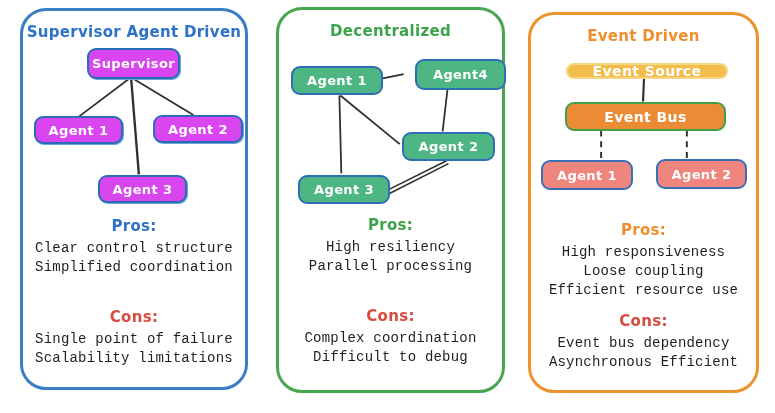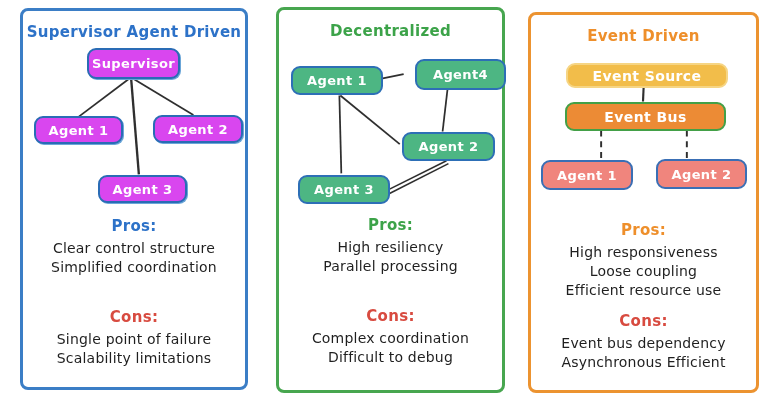--- a/index.html
+++ b/index.html
@@ -6,21 +6,21 @@
   html, body { background: #ffffff; }
   body {
     font-family: "DejaVu Sans", "Liberation Sans", sans-serif;
     width: 775px; height: 413px; overflow: hidden;
   }
   .canvas {
     position: relative; width: 775px; height: 413px; background: #ffffff;
   }
   .panel {
     position: absolute;
-    border-radius: 8px;
+    border-radius: 26px;
     background: #ffffff;
     border: 3px solid;
   }
   .panel.p-blue   { left: 20px;  top: 8px;  width: 228px; height: 382px; border-color: #3b7ec6; }
   .panel.p-green  { left: 276px; top: 7px;  width: 229px; height: 386px; border-color: #47a64f; }
   .panel.p-orange { left: 528px; top: 12px; width: 231px; height: 381px; border-color: #ec9330; }
 
   .panel-title {
     position: absolute; top: 12px; left: 0; right: 0;
     text-align: center; font-weight: bold; font-size: 15px;
@@ -49,21 +49,21 @@
   .pros, .cons {
     position: absolute; left: 0; right: 0; text-align: center;
   }
   .pros { top: 206px; text-align: center; }
   .cons { top: 297px; }
   .section-label {
     font-weight: bold; font-size: 15px; margin-bottom: 4px; letter-spacing: 0.3px;
   }
   .l-red { color: #d84b40; }
   .body-line {
-    font-size: 14px; color: #1f1f1f; line-height: 19px; letter-spacing: 0.2px;
+    font-size: 14px; color: #1f1f1f; line-height: 19px; letter-spacing: 0.2px; font-family: Liberation Mono, monospace;
   }
 </style>
 </head>
 <body>
 
 <div class="canvas">
 
   <div class="panel p-blue">
     <div class="panel-title t-blue">Supervisor Agent Driven</div>
     <div class="diagram">
@@ -118,21 +118,21 @@
   </div>
 
   <div class="panel p-orange">
     <div class="panel-title t-orange">Event Driven</div>
     <div class="diagram">
       <svg class="links" viewBox="0 0 231 205">
         <line x1="116" y1="63" x2="115" y2="86" stroke="#2f2f2f" stroke-width="2.2"></line>
         <line x1="72" y1="116" x2="72" y2="144" stroke="#2f2f2f" stroke-width="2" stroke-dasharray="6,5"></line>
         <line x1="160" y1="116" x2="160" y2="144" stroke="#2f2f2f" stroke-width="2" stroke-dasharray="6,5"></line>
       </svg>
-      <div class="node n-yellow" style="left:35px; top:48px; width:162px; height:25px; font-size:14px;">Event Source</div>
+      <div class="node n-yellow" style="left:35px; top:48px; width:162px; height:16px; font-size:14px;">Event Source</div>
       <div class="node n-orangebus" style="left:34px; top:87px; width:161px; height:29px; font-size:14px;">Event Bus</div>
       <div class="node n-salmon" style="left:10px; top:145px; width:92px; height:30px;">Agent 1</div>
       <div class="node n-salmon" style="left:125px; top:144px; width:91px; height:30px;">Agent 2</div>
     </div>
     <div class="pros">
       <div class="section-label t-orange">Pros:</div>
       <div class="body-line">High responsiveness</div>
       <div class="body-line">Loose coupling</div>
       <div class="body-line">Efficient resource use</div>
     </div>

